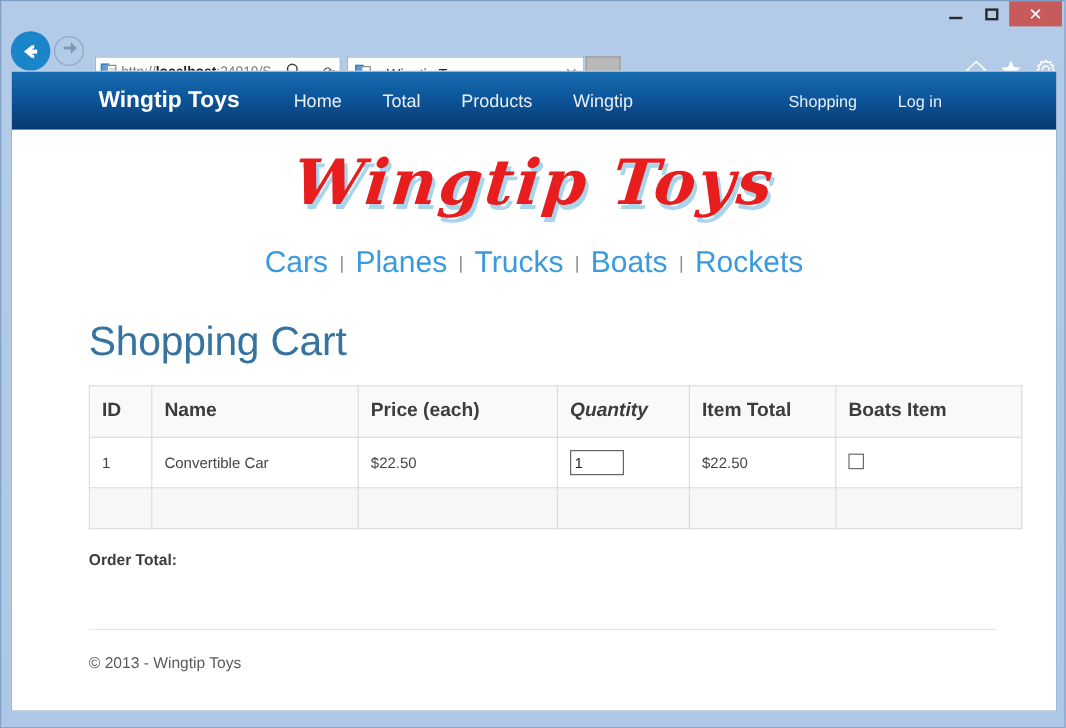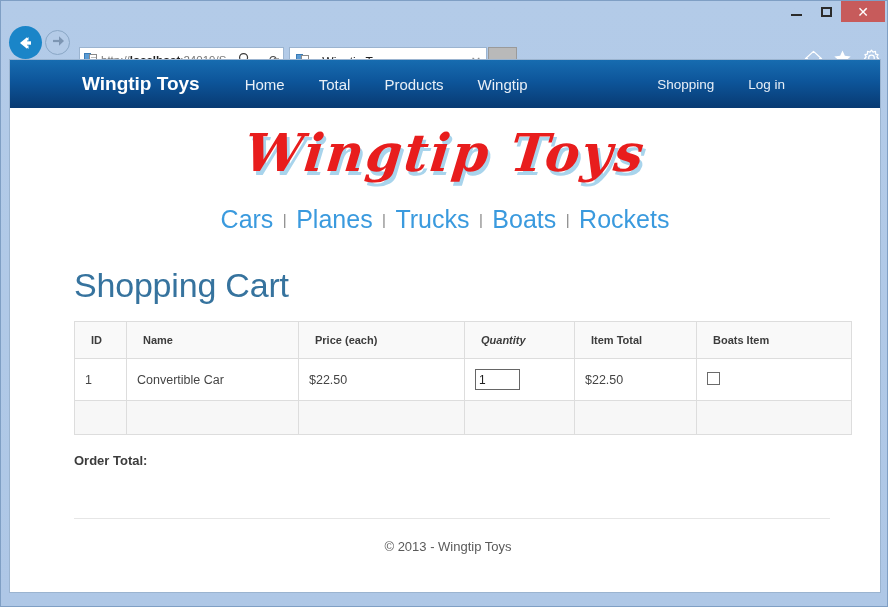--- a/index.html
+++ b/index.html
@@ -234,24 +234,24 @@
   #cart-table {
     width: 756px;
     margin-left: 6px;
     border-collapse: collapse;
     border: 1px solid #dddddd;
     table-layout: fixed;
   }
   #cart-table th {
     background: #f9f9f9;
     text-align: left;
-    font-size: 11px;
+    font-size: 16px;
     font-weight: bold;
     color: #3c3c3c;
-    padding: 12px 16px;
+    padding: 12px 10px;
     border: 1px solid #dddddd;
     vertical-align: middle;
   }
   #cart-table td {
     font-size: 12.5px;
     color: #454545;
     padding: 10px 10px;
     border: 1px solid #dddddd;
     vertical-align: middle;
     background: #ffffff;
@@ -287,21 +287,21 @@
     margin-left: 6px; margin-top: 18px;
     font-size: 13px; font-weight: bold; color: #3c3c3c;
   }
 
   #footer-rule {
     margin-left: 6px; margin-top: 50px;
     width: 756px; height: 1px; background: #e6e6e6;
   }
   #footer-text {
     margin-left: 6px; margin-top: 20px;
-    font-size: 13px; color: #5a5a5a; text-align: center;
+    font-size: 13px; color: #5a5a5a;
   }
 </style>
 </head>
 <body>
 
 <div id="browser-window">
 
   <div id="titlebar">
     <div class="wbtn" id="btn-min">
       <div class="glyph-min"></div>

